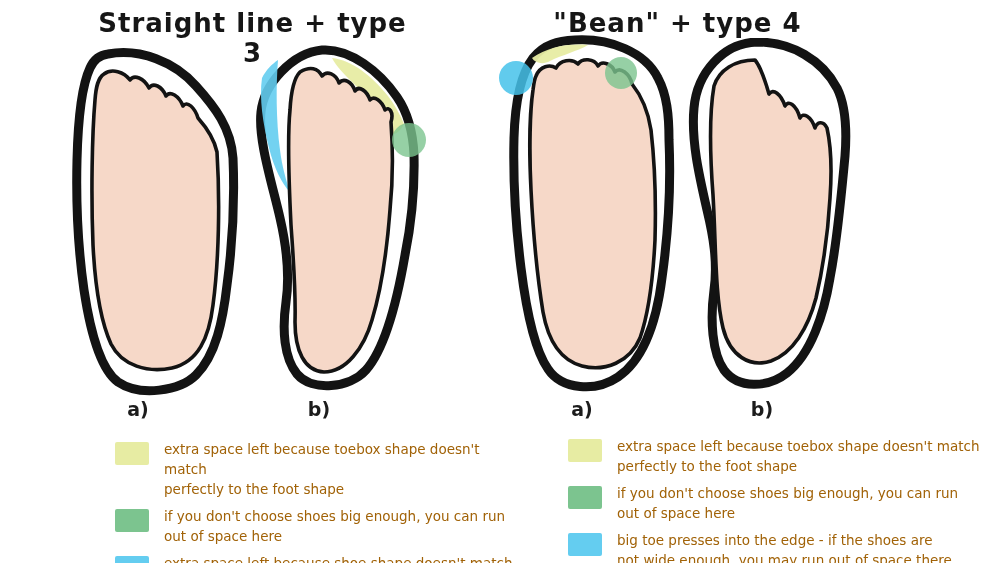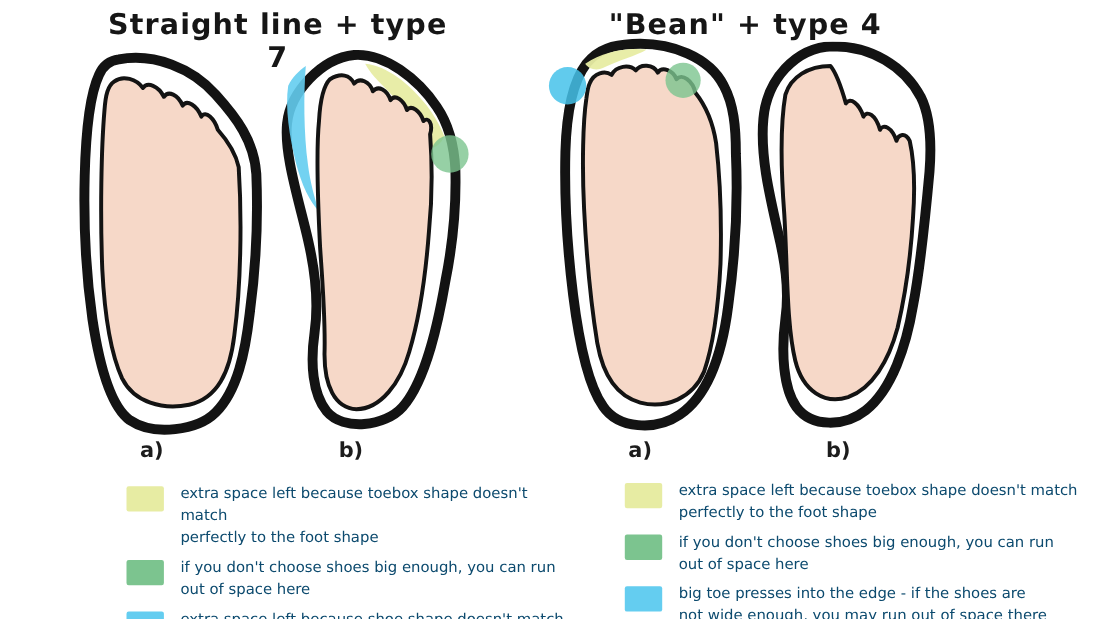--- a/index.html
+++ b/index.html
@@ -10,29 +10,29 @@
   #title-1{left:95px;width:315px;}
   #title-2{left:520px;width:315px;}
   .foot-svg{position:absolute;}
   .foot-label{position:absolute;top:398px;font-size:19px;font-weight:bold;color:#1c1c1c;
               transform:translateX(-50%);}
   .legend{position:absolute;display:flex;flex-direction:column;gap:7px;}
   #legend-1{left:115px;top:439px;width:410px;}
   #legend-2{left:568px;top:436px;width:425px;}
   .legend-item{display:flex;gap:15px;align-items:flex-start;}
   .swatch{width:34px;height:23px;border-radius:2px;flex:0 0 auto;margin-top:3px;}
-  .legend-text{font-size:13.5px;line-height:20px;white-space:pre-line;color:#0c4a6e;}
+  .legend-text{font-size:13.5px;line-height:20px;white-space:pre-line;color:#a16207;}
   svg{display:block;}
 </style>
 </head>
 <body>
 
 <div id="page">
 
-  <div class="title" id="title-1">Straight line + type 7</div>
+  <div class="title" id="title-1">Straight line + type 3</div>
   <div class="title" id="title-2">"Bean" + type 4</div>
 
   <svg class="foot-svg" style="left:55px;top:40px" width="200" height="375" viewBox="55 40 200 375">
     <path d="M 108,54 C 140,48 175,62 196,86 C 215,107 231,128 233,158 C 235,205 232,248 227,285
          C 223,320 216,355 196,375 C 180,391 140,397 118,382 C 100,369 90,330 84,290
          C 78,248 76,200 77,160 C 78,120 82,85 90,68 C 94,59 100,55 108,54 Z" fill="#ffffff" stroke="#131313" stroke-width="9" stroke-linejoin="round"></path>
     <path d="M 104,74 C 112,68 124,72 130,80 C 134,74 144,78 149,88 C 153,82 162,86 166,96
          C 170,90 179,96 183,106 C 187,100 195,108 198,118 C 206,127 214,138 217,152
          C 220,200 219,260 213,305 C 209,338 198,362 172,368 C 148,373 122,366 111,344
          C 101,322 95,285 93,245 C 91,195 92,135 95,100 C 96,86 98,78 104,74 Z" fill="#f6d8c8" stroke="#131313" stroke-width="3.6" stroke-linejoin="round"></path>

